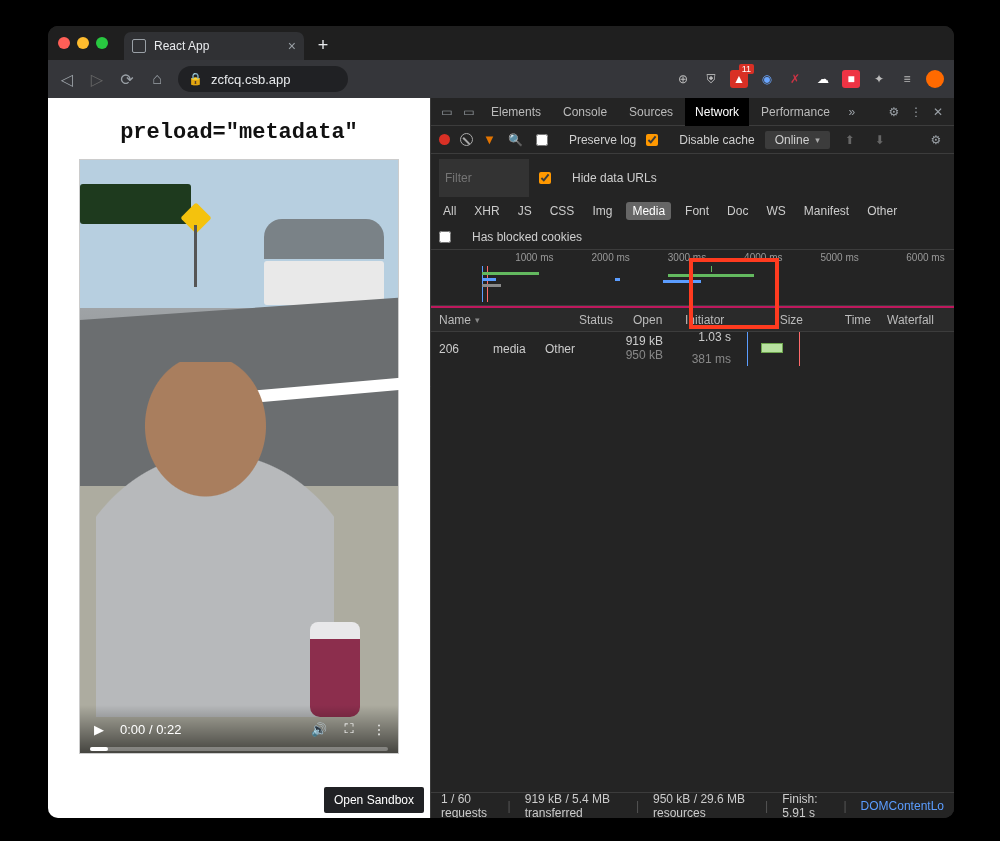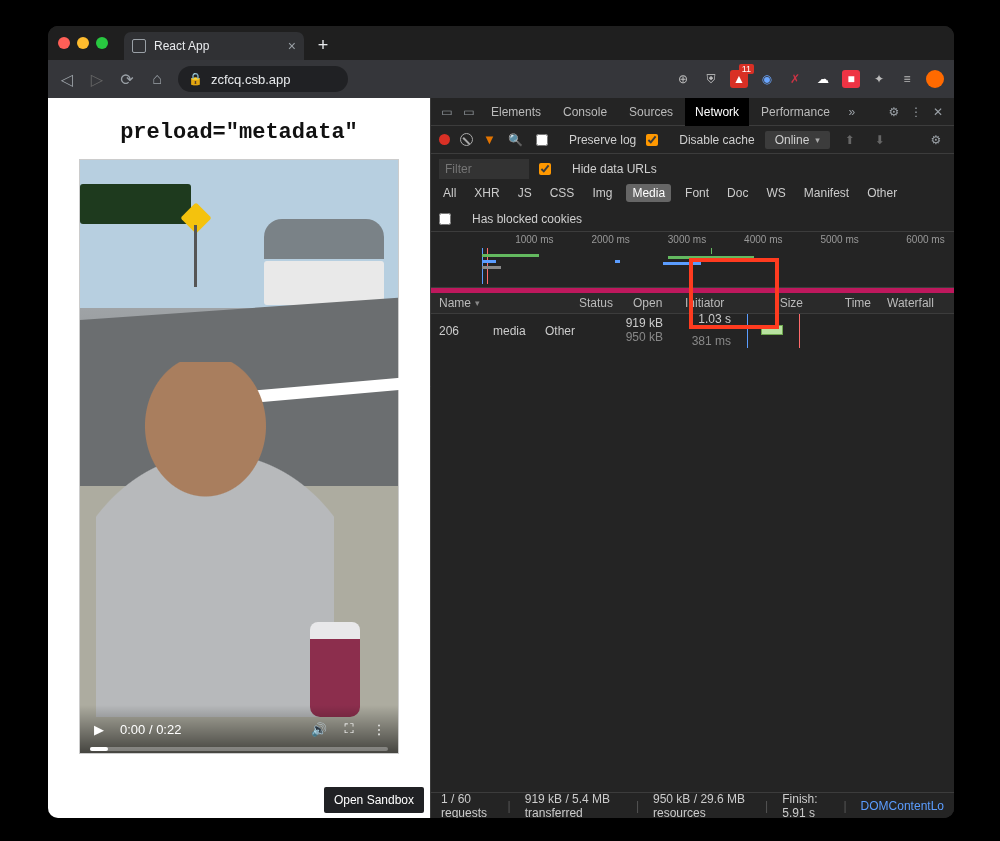--- a/index.html
+++ b/index.html
@@ -170,34 +170,34 @@
   .chk input{accent-color:#ff9800;width:12px;height:12px;}
 
   .dt-sel { background:#3c3c3c; padding:2px 10px; border-radius:2px; display:flex;align-items:center;gap:6px;}
   .dt-sel::after{content:"▾";font-size:9px;color:#aaa;}
 
   .dt-filterbar {
     padding:5px 8px; display:flex; flex-direction:column; gap:5px;
     border-bottom:1px solid #3c3c3c;
   }
   .filter-row{display:flex;align-items:center;gap:10px;flex-wrap:wrap;}
-  .finput{background:#333;width:90px;padding:3px 6px;color:#aaa;border:none;outline:none;font-size:12px;}
+  .finput{background:#333;width:90px;padding:12px 6px;color:#aaa;border:none;outline:none;font-size:12px;}
   .type-btn{padding:2px 4px;color:#ccc;}
   .type-btn.active{background:#666;border-radius:3px;color:#fff;padding:2px 6px;}
 
   
   .timeline{height:56px;border-bottom:1px solid #3c3c3c;position:relative;padding-top:4px;}
   .tl-ticks{position:absolute;top:2px;left:46px;right:0;display:flex;font-size:10px;color:#999;}
   .tl-tick{position:absolute;}
   .tl-body{position:absolute;top:16px;left:46px;right:0;height:36px;}
   .tl-bar{position:absolute;height:3px;}
   .tl-v{position:absolute;top:0;bottom:0;width:1px;}
 
   
-  .net-head{display:flex;border-top:5px solid #be185d;border-bottom:1px solid #3c3c3c;height:26px;align-items:center;background:#2a2a2a;}
+  .net-head{display:flex;border-top:2px solid #be185d;border-bottom:1px solid #3c3c3c;height:26px;align-items:center;background:#2a2a2a;}
   .col{padding:0 8px;color:#bbb;font-size:12px;}
   .col-name{width:140px;display:flex;align-items:center;gap:4px;}
   .col-status{width:54px;}
   .col-type{width:52px;}
   .col-init{width:54px;}
   .col-size{width:80px;text-align:right;}
   .col-time{width:68px;text-align:right;}
   .col-wf{flex:1;}
   .sort-arr{font-size:9px;color:#888;}
 

